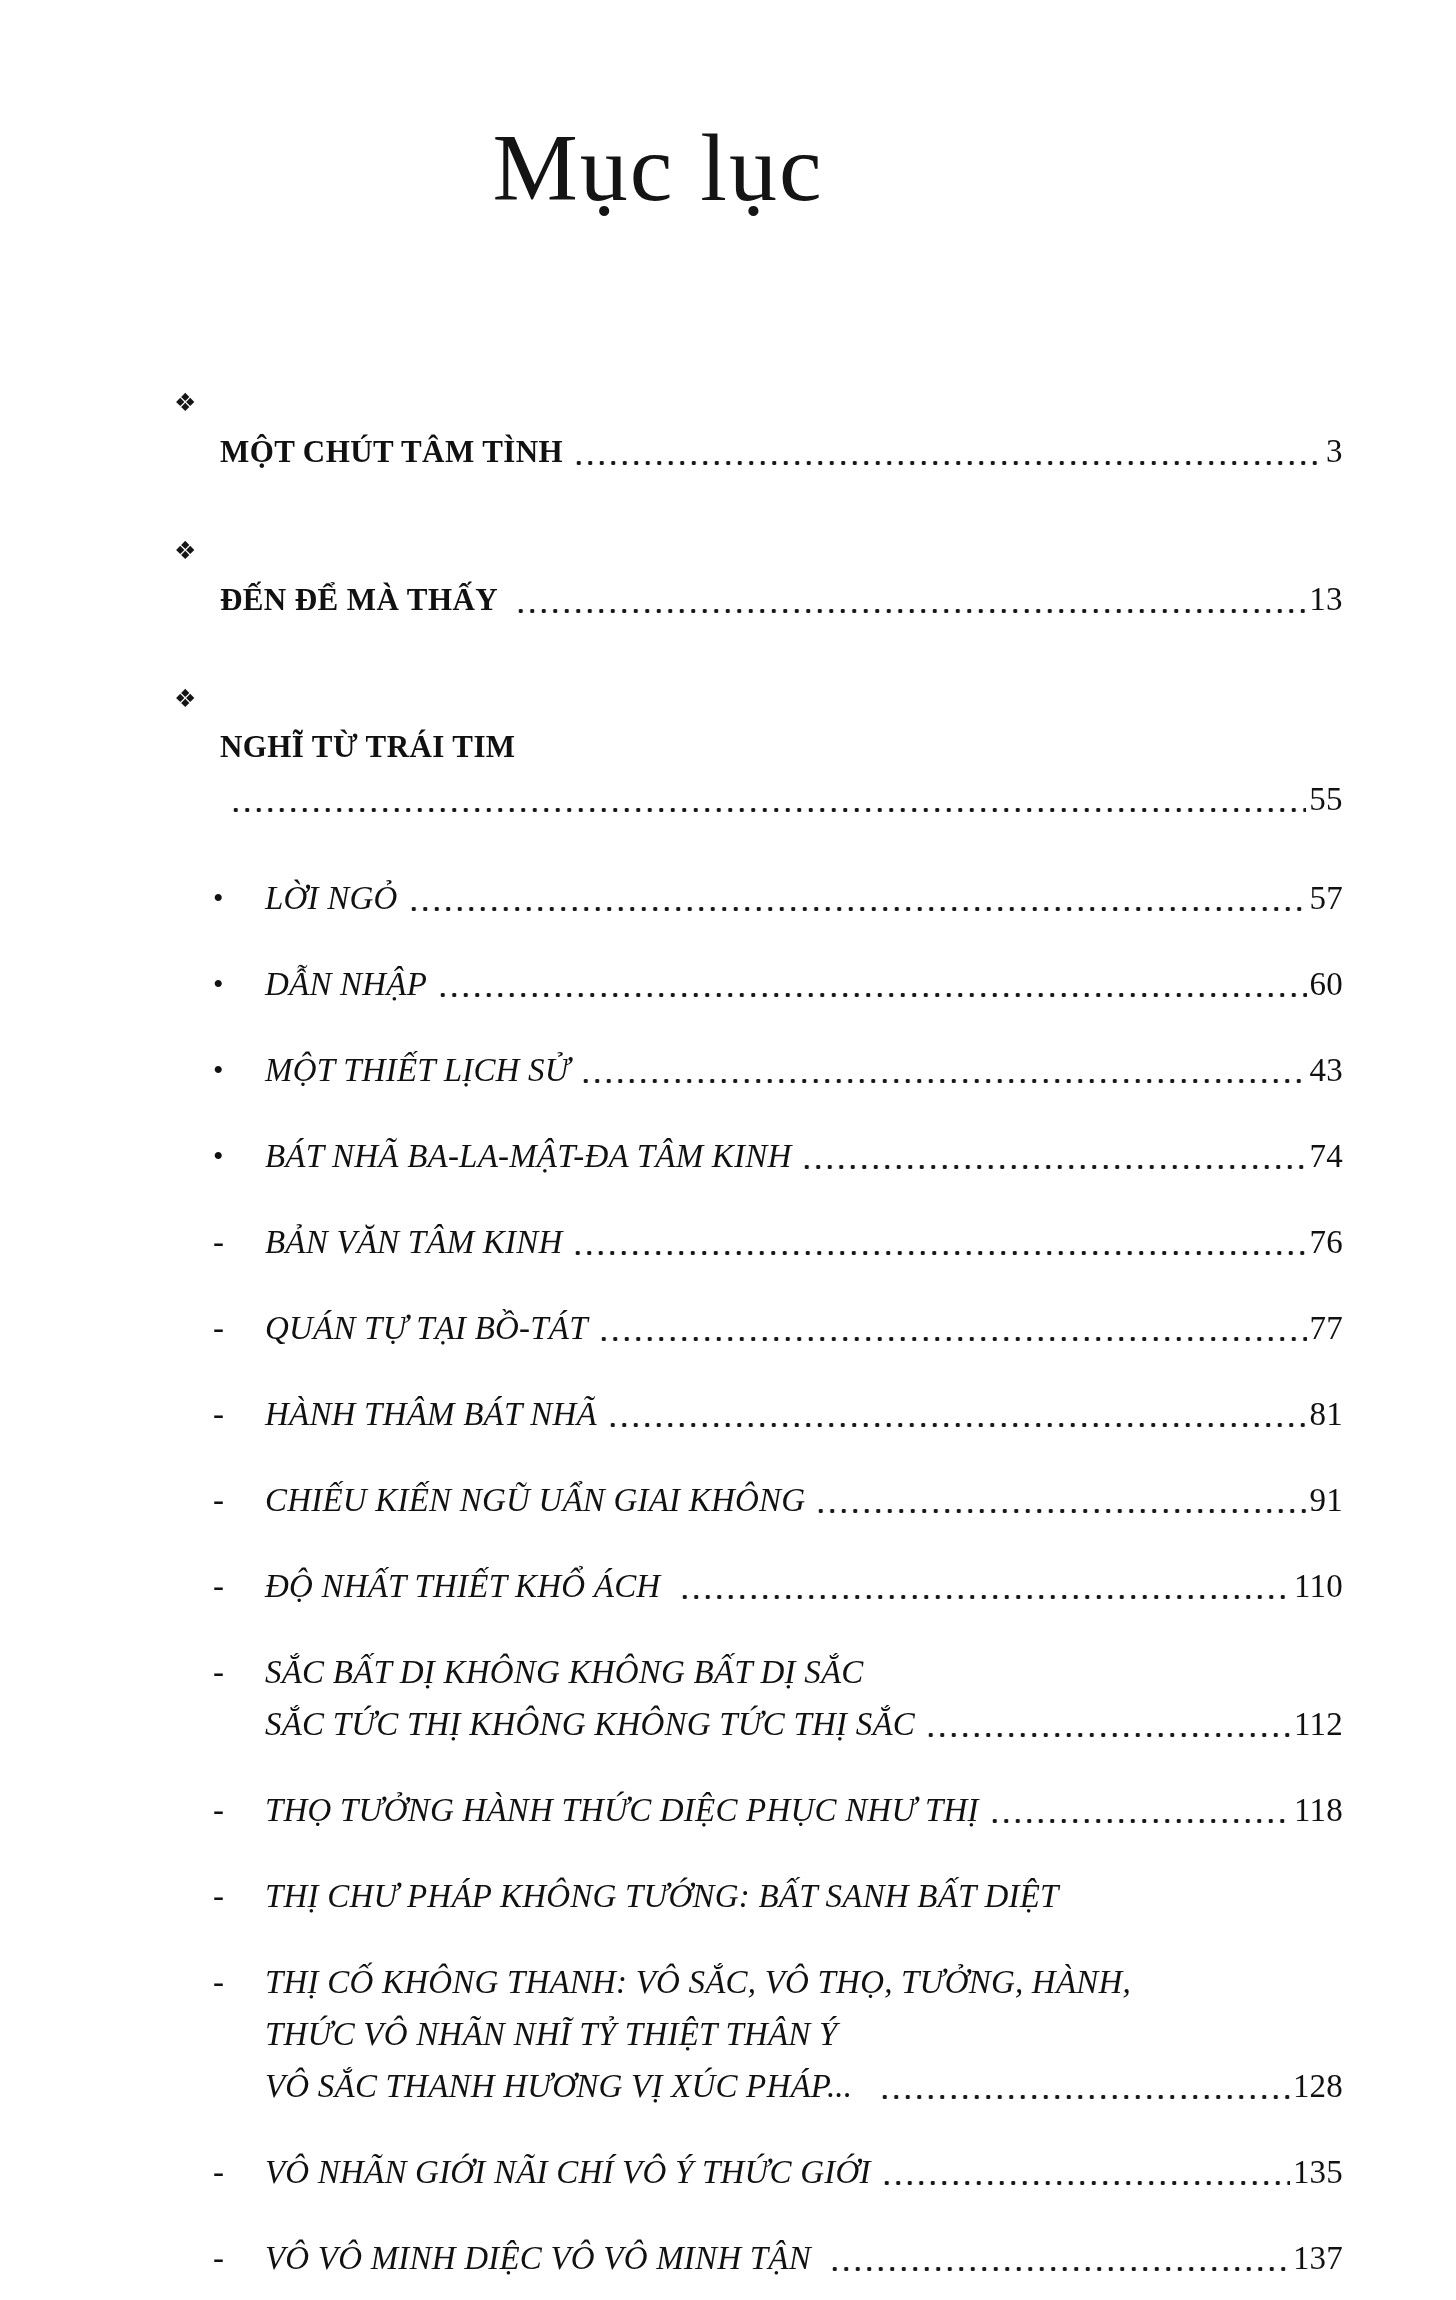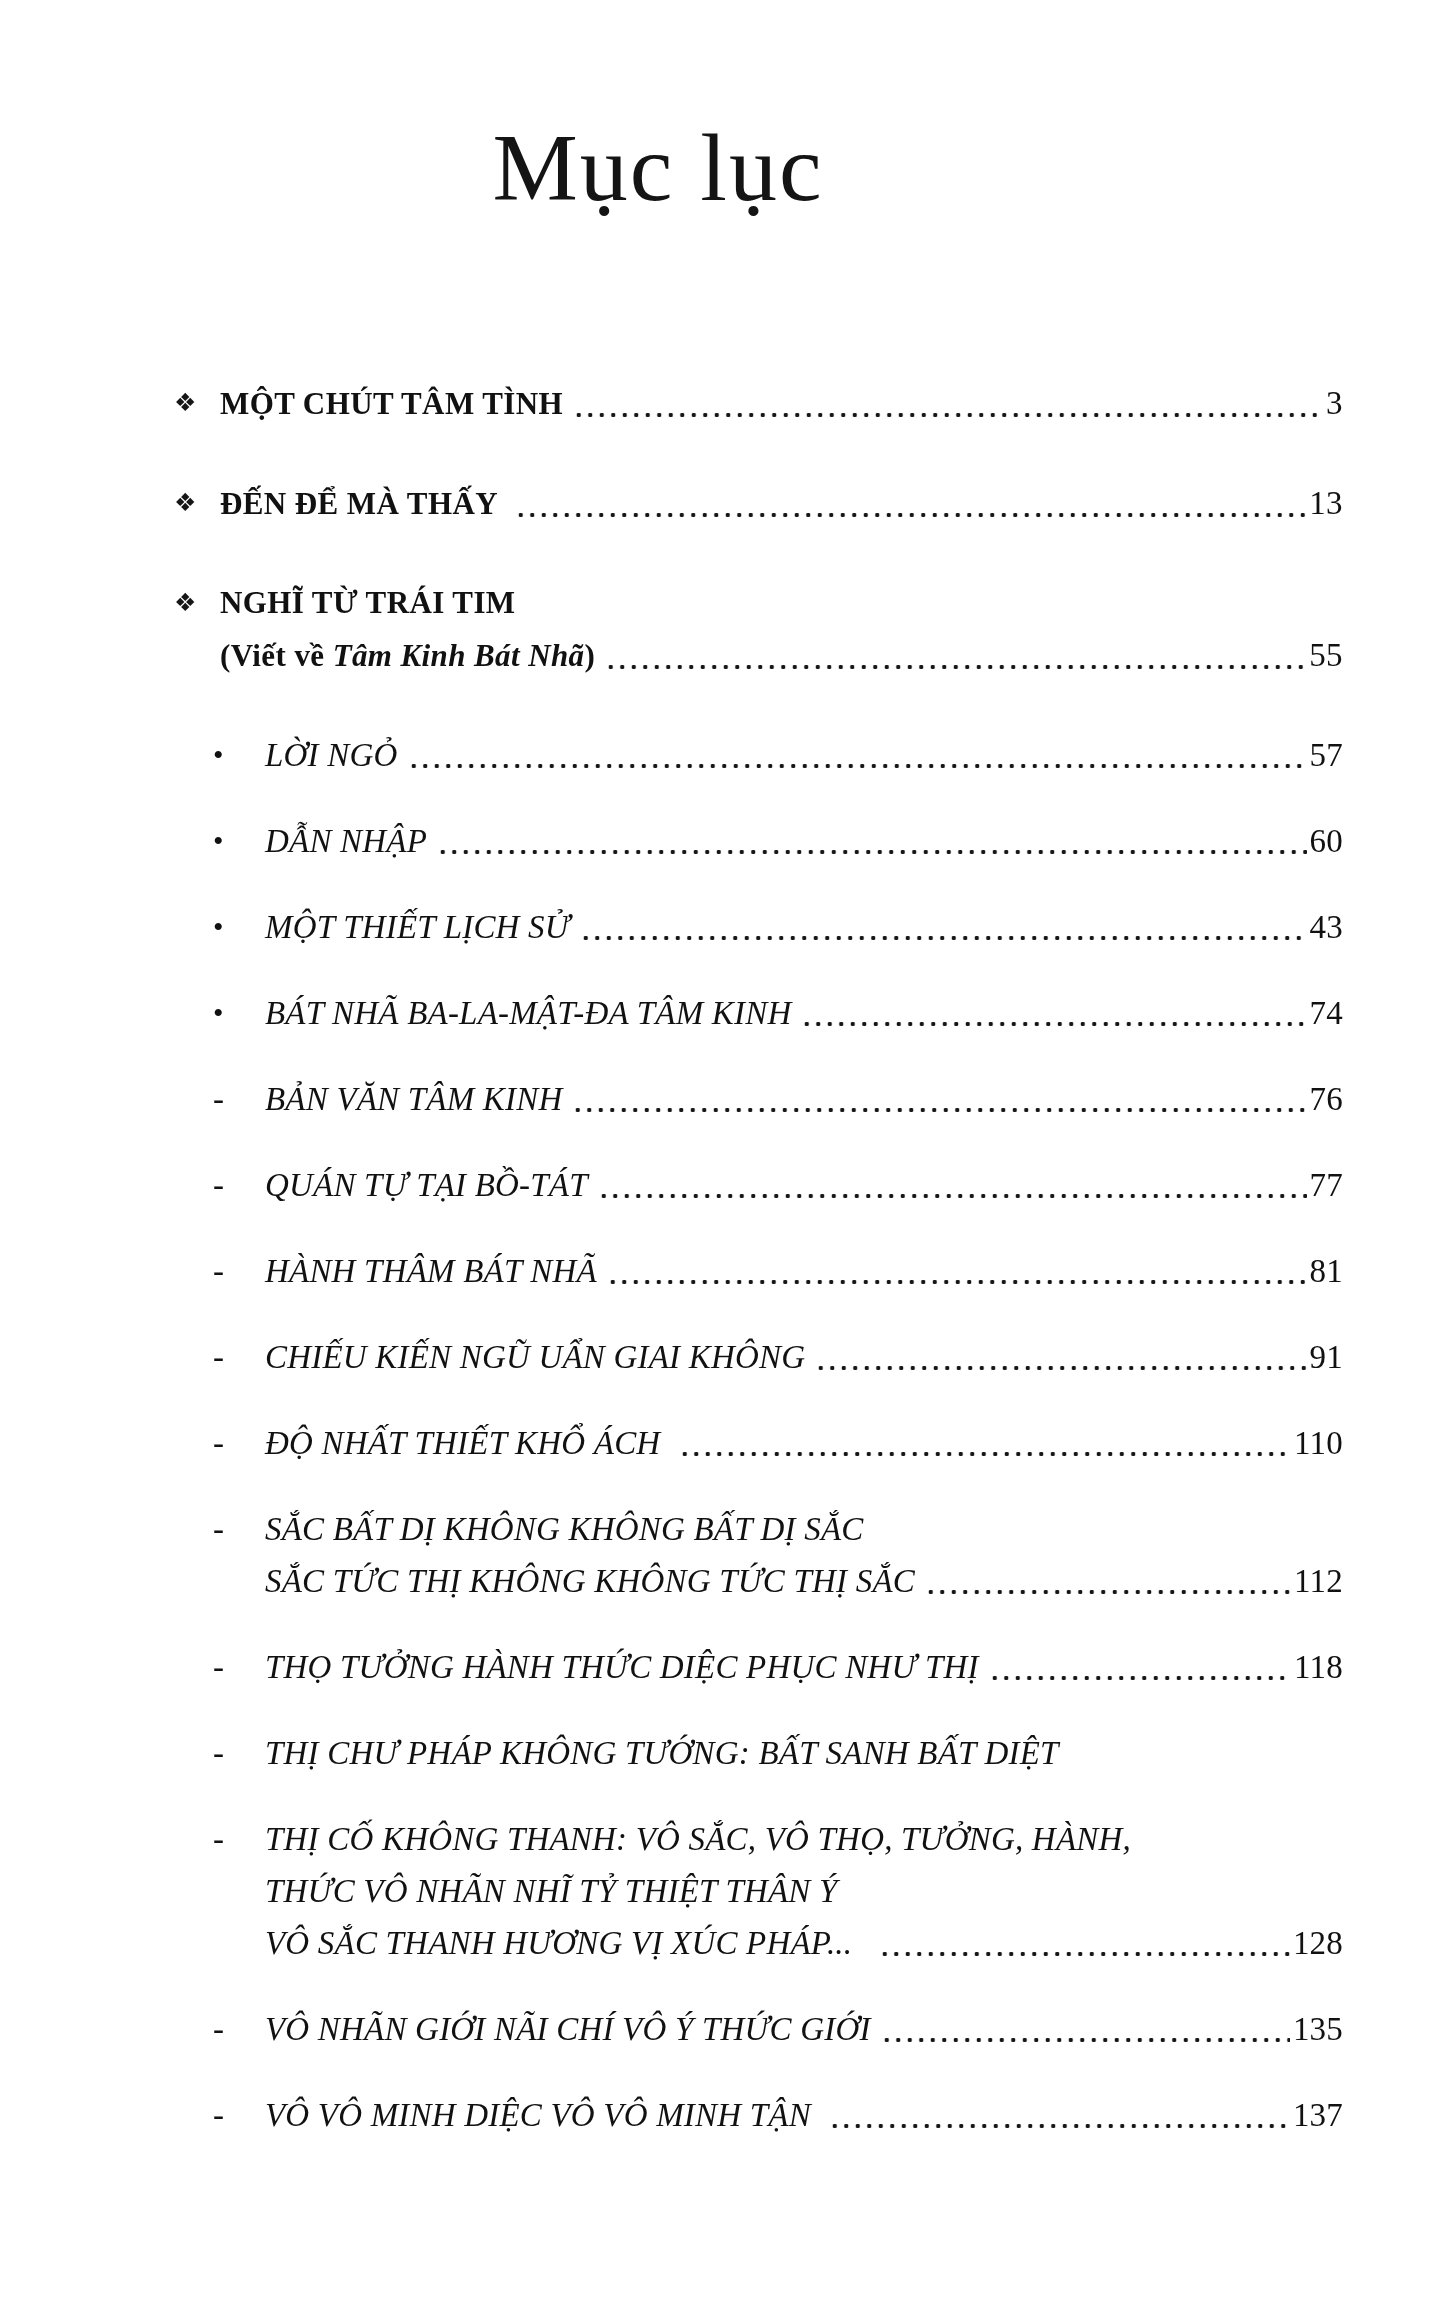--- a/index.html
+++ b/index.html
@@ -40,20 +40,21 @@
     flex: none;
     font-family: "DejaVu Sans", sans-serif;
     font-size: 25px;
     line-height: 52px;
     color: #161616;
   }
   .row.section .lines {
     font-weight: 700;
     font-size: 31px;
     letter-spacing: 0.4px;
+    margin-top: 48px;
   }
   
   .row.bullet, .row.dash { margin-bottom: 34px; }
   .row.bullet .marker, .row.dash .marker {
     margin-left: 63px;
     width: 52px;
     flex: none;
     font-size: 30px;
     line-height: 52px;
   }
@@ -112,21 +113,20 @@
         </div>
       </span>
   </div>
     <div class="row section">
     <span class="marker">❖</span>
     <span class="lines">
         <div class="line">
           <span class="txt"><span>NGHĨ TỪ TRÁI TIM</span></span>
         </div>
         <div class="line">
-          <span class="txt"><span>(Viết về </span><span class="em">Tâm Kinh Bát Nhã</span><span>)</span></span>
           <span class="leader"></span>
           <span class="pageno">55</span>
         </div>
       </span>
   </div>
     <div class="row bullet">
     <span class="marker">•</span>
     <span class="lines">
         <div class="line">
           <span class="txt"><span>LỜI NGỎ</span></span>

